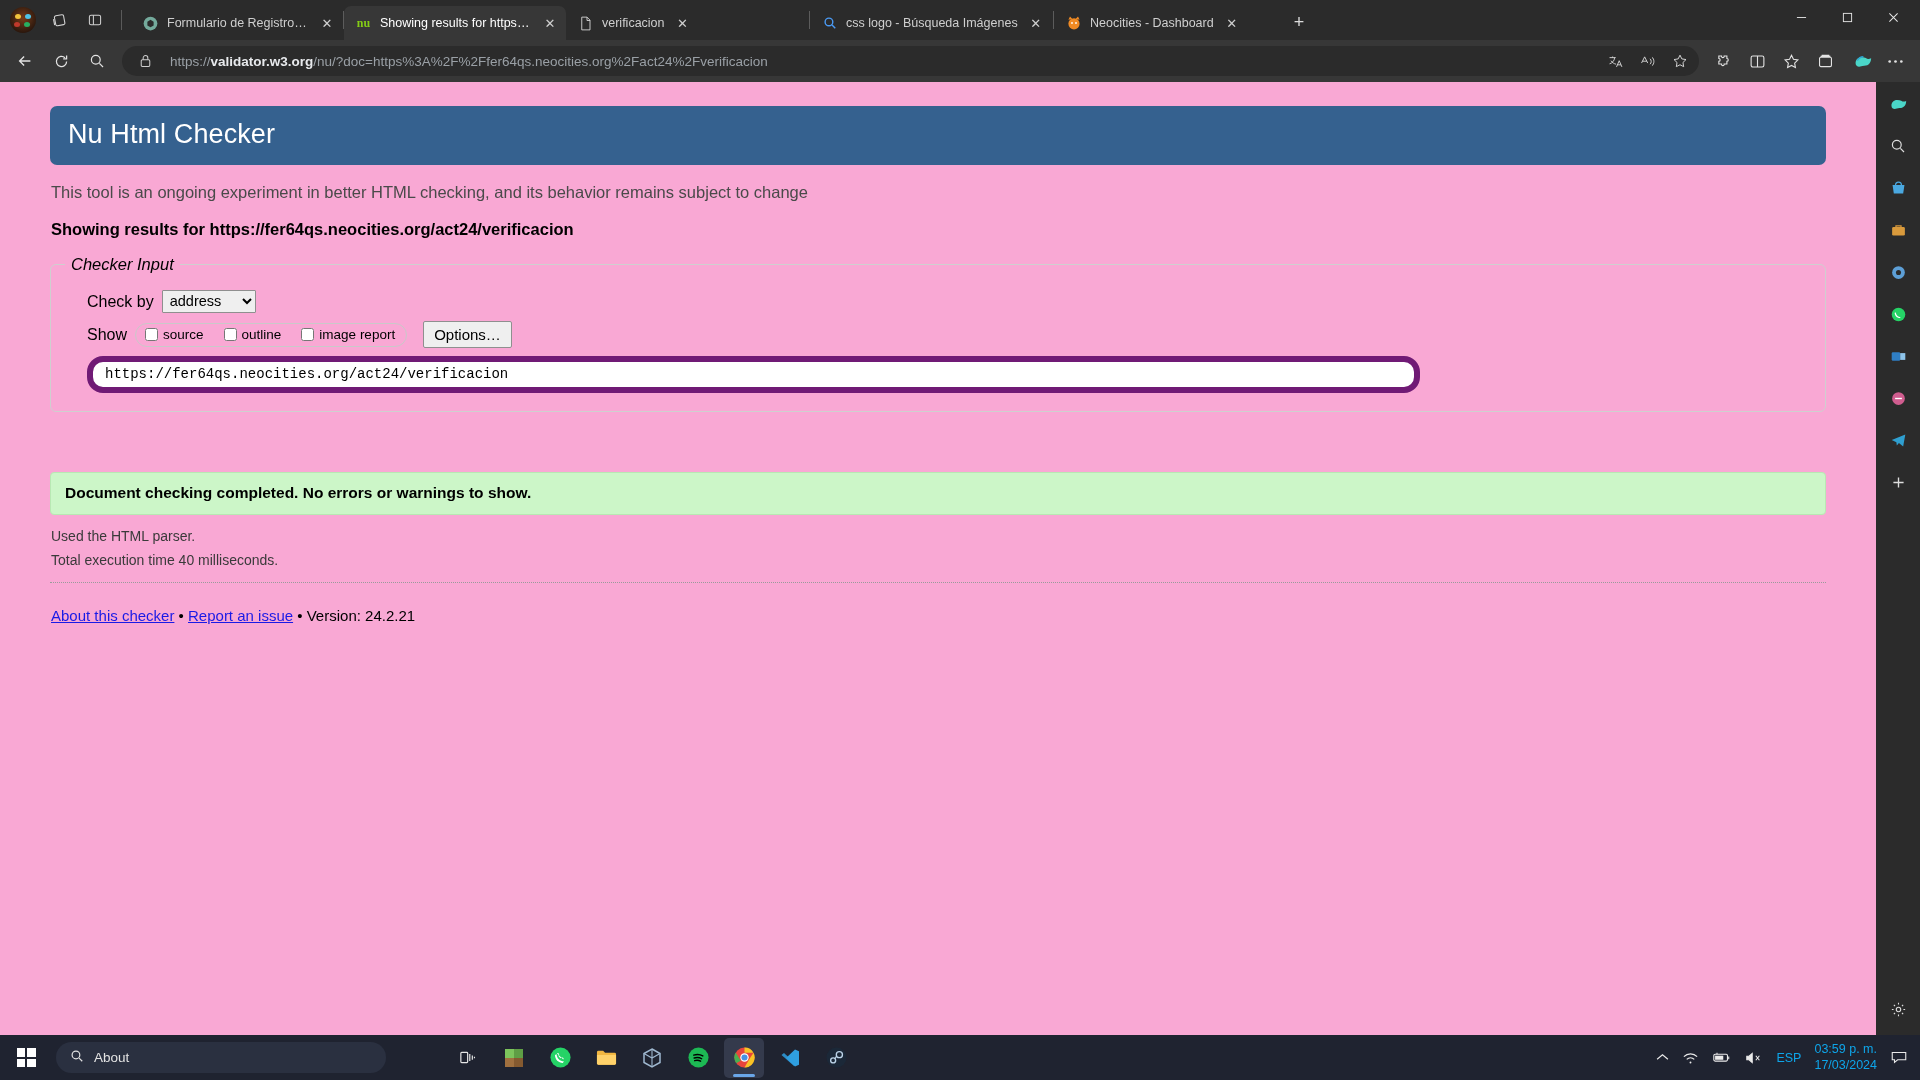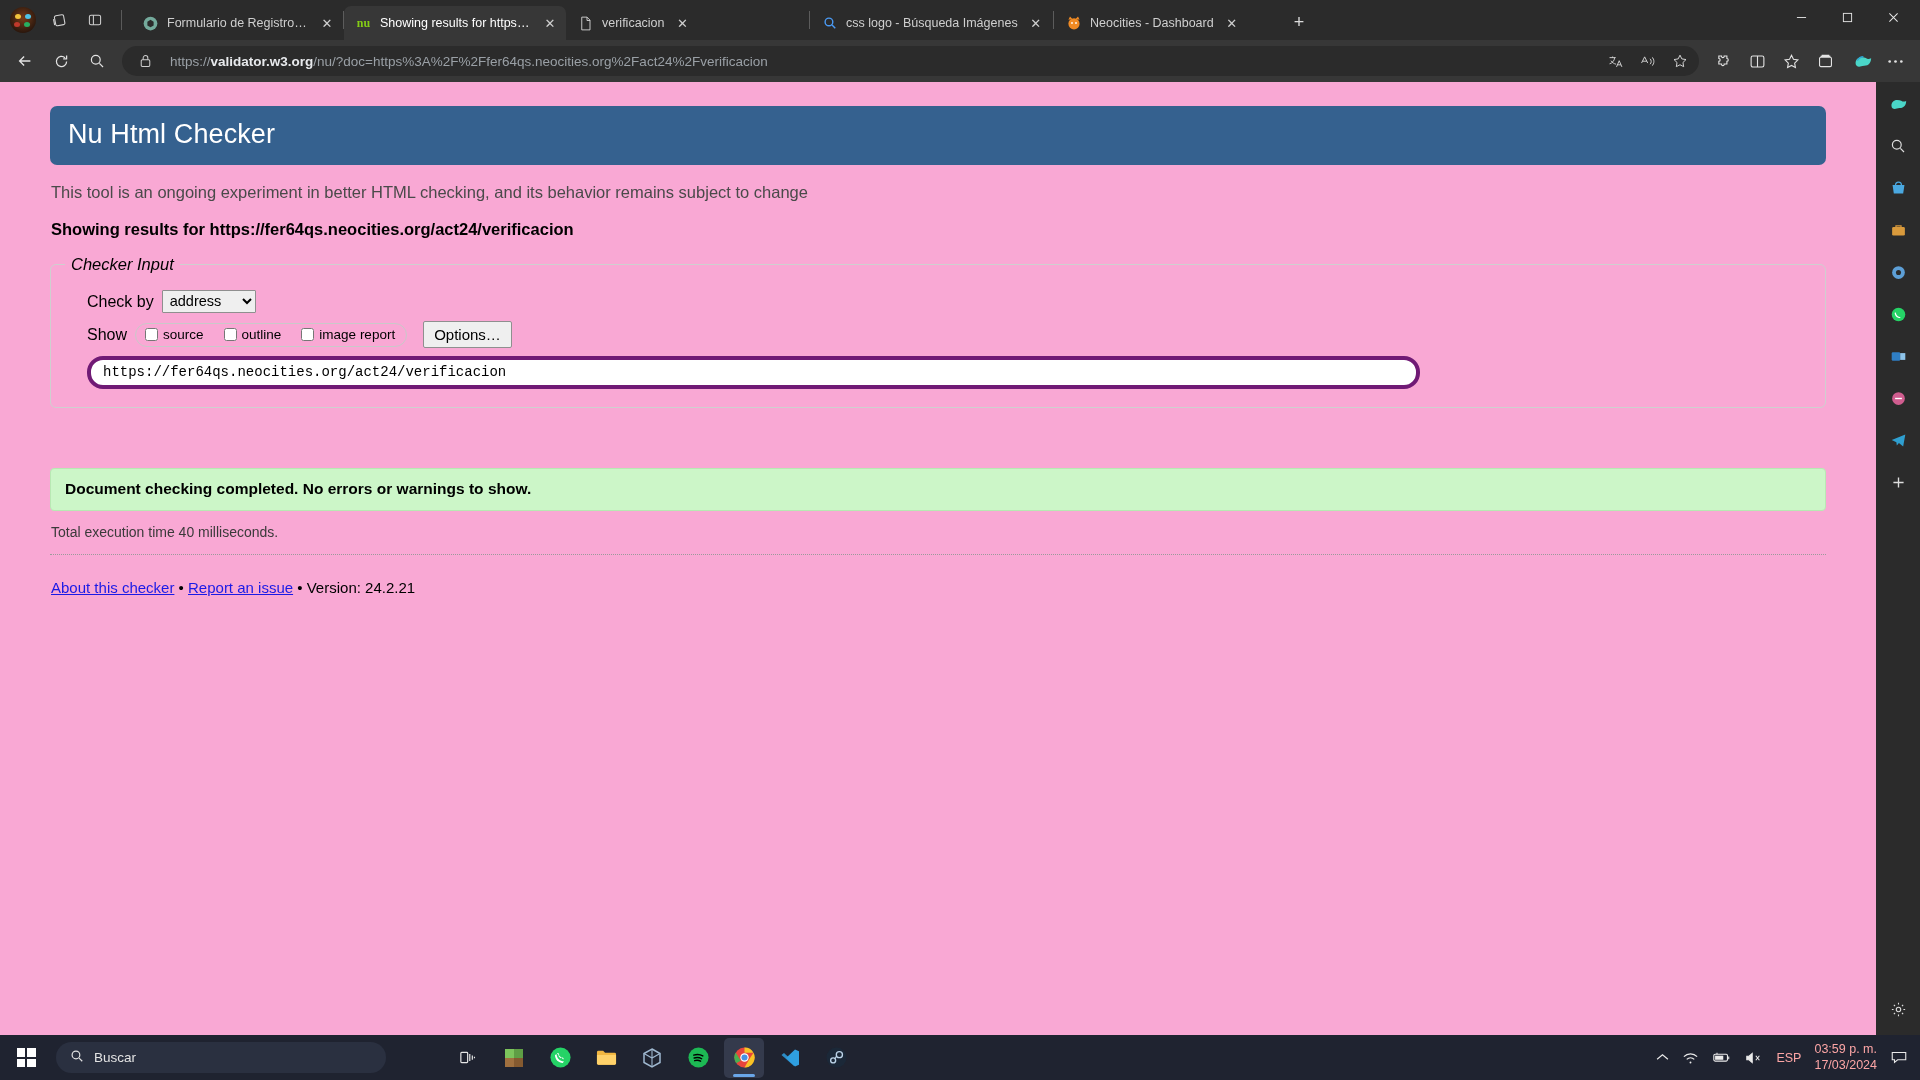--- a/index.html
+++ b/index.html
@@ -254,21 +254,21 @@
     background: #efefef;
     border-radius: 1px;
     color: #000;
   }
   .urlrow { margin: 8px 0 0 22px; }
   input.urlinput {
     width: 1333px;
     font-family: "Liberation Mono", monospace;
     font-size: 14px;
     padding: 4px 12px 5px 12px;
-    border: 4px solid #701a75;
+    border: 6px solid #701a75;
     border-radius: 16px;
     color: #000;
     background: #fff;
     outline: none;
   }
   .btnrow { margin: 10px 0 0 22px; }
   .btn-check { padding: 3px 10px 4px 10px; }
 
   .results-banner {
     margin: 60px 0 0 0;
@@ -339,21 +339,21 @@
   .tkicon.active::after {
     content: "";
     position: absolute; bottom: 1px; left: 50%; transform: translateX(-50%);
     width: 22px; height: 3px; border-radius: 2px; background: #6aa6e8;
   }
   .tray {
     margin-left: auto;
     display: flex; align-items: center; gap: 13px;
     padding-right: 12px;
     font-size: 12.5px;
-    color: #fca5a5;
+    color: #0ea5e9;
   }
   .clock { text-align: center; line-height: 1.25; font-size: 12.5px; }
   .tray-ic { display: flex; align-items: center; justify-content: center; }
 </style>
 </head>
 <body>
 
 <div id="browser">
 
   <div class="tabstrip">
@@ -583,20 +583,21 @@
             <button class="btn btn-options">Options…</button>
           </div>
 
           <div class="urlrow">
             <input class="urlinput" type="text" value="https://fer64qs.neocities.org/act24/verificacion" style="">
           </div>
 
         </fieldset>
 
         <div class="results-banner">Document checking completed. No errors or warnings to show.</div>
+        <div class="meta">Used the HTML parser.</div>
         <div class="meta">Total execution time 40 milliseconds.</div>
         <hr class="dotted">
 
         <div class="footer">
           <a href="#">About this checker</a>
           <span>•</span>
           <a href="#">Report an issue</a>
           <span>•</span>
           <span>Version: 24.2.21</span>
         </div>
@@ -682,21 +683,21 @@
         <i></i>
       </span>
   </div>
   <div class="searchbox">
     <span>
       <svg width="14" height="14" viewBox="0 0 20 20" fill="none" stroke="#e3e3e3" stroke-width="1.7">
           <circle cx="8.5" cy="8.5" r="5.5"></circle>
           <path d="M13 13l4.5 4.5"></path>
         </svg>
     </span>
-    <span>Buscar</span>
+    <span>About</span>
   </div>
 
   <div class="tasks">
     <div class="tkicon">
       <svg width="19" height="17" viewBox="0 0 22 20" fill="none" stroke="#e6e6e6" stroke-width="1.4">
           <rect x="2" y="4" width="8" height="12" rx="1"></rect>
           <path d="M12.5 6v8M15.5 7.5v5M18 9v2"></path>
         </svg>
     </div>
     <div class="tkicon">

